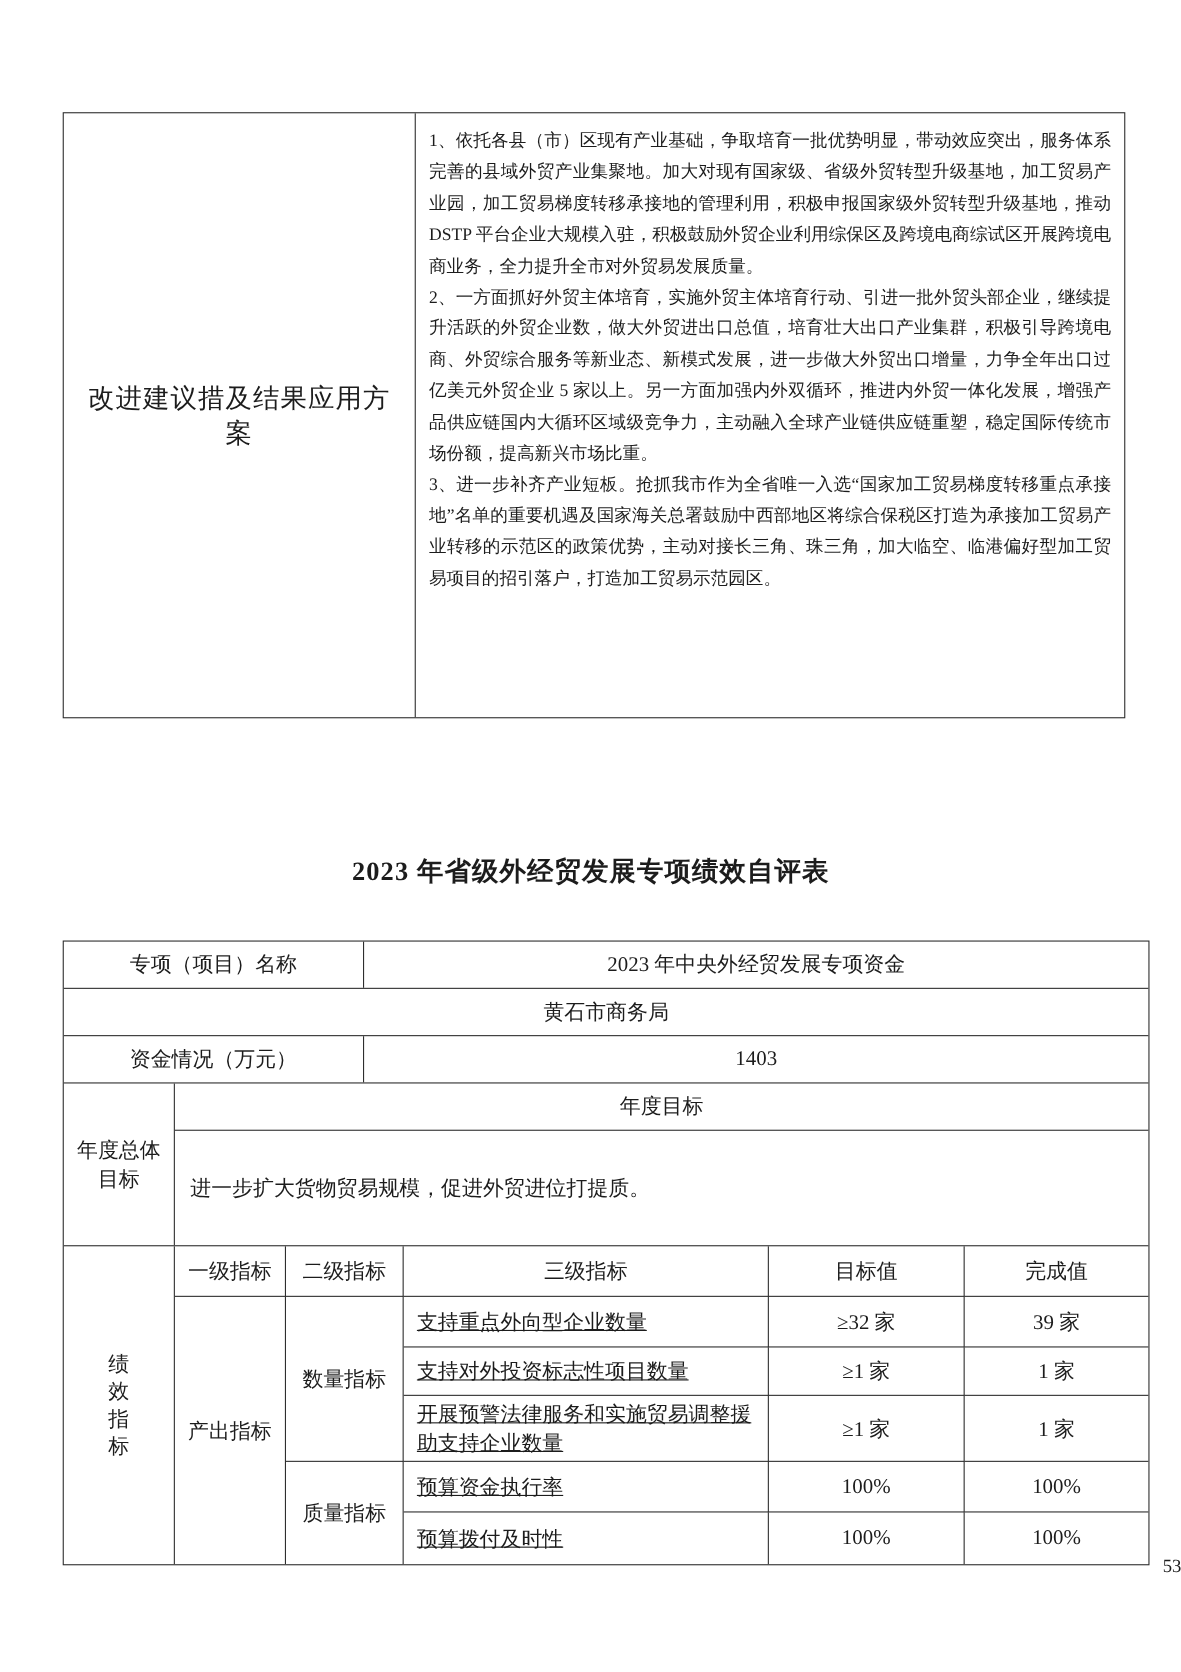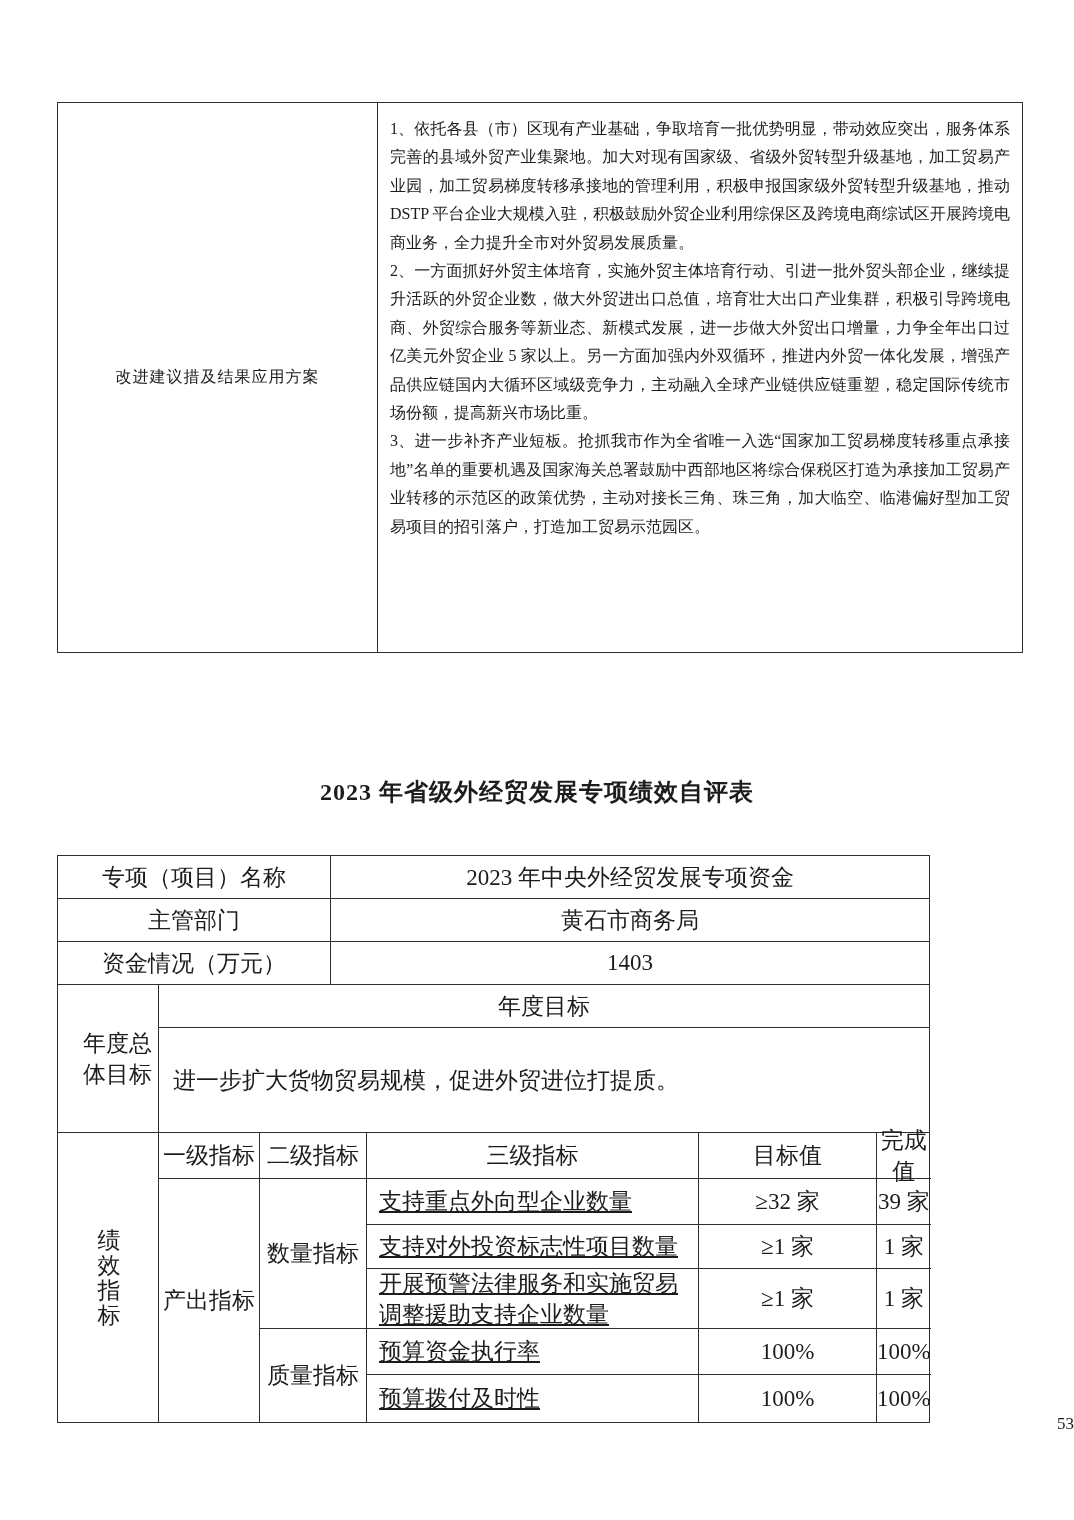--- a/index.html
+++ b/index.html
@@ -16,52 +16,52 @@
   
   .table1{
     position:absolute;left:57px;top:102px;width:966px;height:551px;
     border:1.5px solid var(--line);
     display:flex;
   }
   .t1-left{
     width:320px;flex:0 0 320px;
     border-right:1.5px solid var(--line);
     display:flex;align-items:center;justify-content:center;
-    font-size:16px;letter-spacing:1px;
+    font-size:24px;letter-spacing:1px;
     text-align:center;padding:0 14px;
   }
   .t1-right{
     flex:1;padding:12px 12px 10px 12px;
     font-size:16px;line-height:28.4px;
     text-align:justify;text-justify:inter-ideograph;
   }
   .t1-right p{margin:0;}
   
   .doc-title{
     position:absolute;left:0;top:776px;width:100%;
     text-align:center;font-size:24px;font-weight:bold;
     letter-spacing:1px;
   }
   
   .table2{
-    position:absolute;left:57px;top:855px;width:873px;
+    position:absolute;left:57px;top:855px;width:988px;
     border:1.5px solid var(--line);
-    font-size:23px;
+    font-size:19px;
   }
   .kv-row{display:flex;height:43px;border-bottom:1.5px solid var(--line);}
   .kv-label{
     width:273px;flex:0 0 273px;border-right:1.5px solid var(--line);
     display:flex;align-items:center;justify-content:center;text-align:center;
   }
   .kv-value{flex:1;display:flex;align-items:center;justify-content:center;text-align:center;}
   .goal-row{display:flex;border-bottom:1.5px solid var(--line);}
   .goal-label{
     width:101px;flex:0 0 101px;border-right:1.5px solid var(--line);
     display:flex;align-items:center;justify-content:center;
-    text-align:right;padding:0 6px;
+    text-align:center;padding:0 6px;
   }
   .goal-right{flex:1;display:flex;flex-direction:column;}
   .goal-header{
     height:43px;border-bottom:1.5px solid var(--line);
     display:flex;align-items:center;justify-content:center;
   }
   .goal-content{
     height:104px;display:flex;align-items:center;
     padding:0 14px;text-align:left;
   }
@@ -98,21 +98,20 @@
 
 <div class="doc-title">2023 年省级外经贸发展专项绩效自评表</div>
 
 <div class="table2">
 
   <div class="kv-row">
     <div class="kv-label">专项（项目）名称</div>
     <div class="kv-value">2023 年中央外经贸发展专项资金</div>
   </div>
   <div class="kv-row">
-    <div class="kv-label">主管部门</div>
     <div class="kv-value">黄石市商务局</div>
   </div>
   <div class="kv-row">
     <div class="kv-label">资金情况（万元）</div>
     <div class="kv-value">1403</div>
   </div>
 
   <div class="goal-row">
     <div class="goal-label">年度总体目标</div>
     <div class="goal-right">

